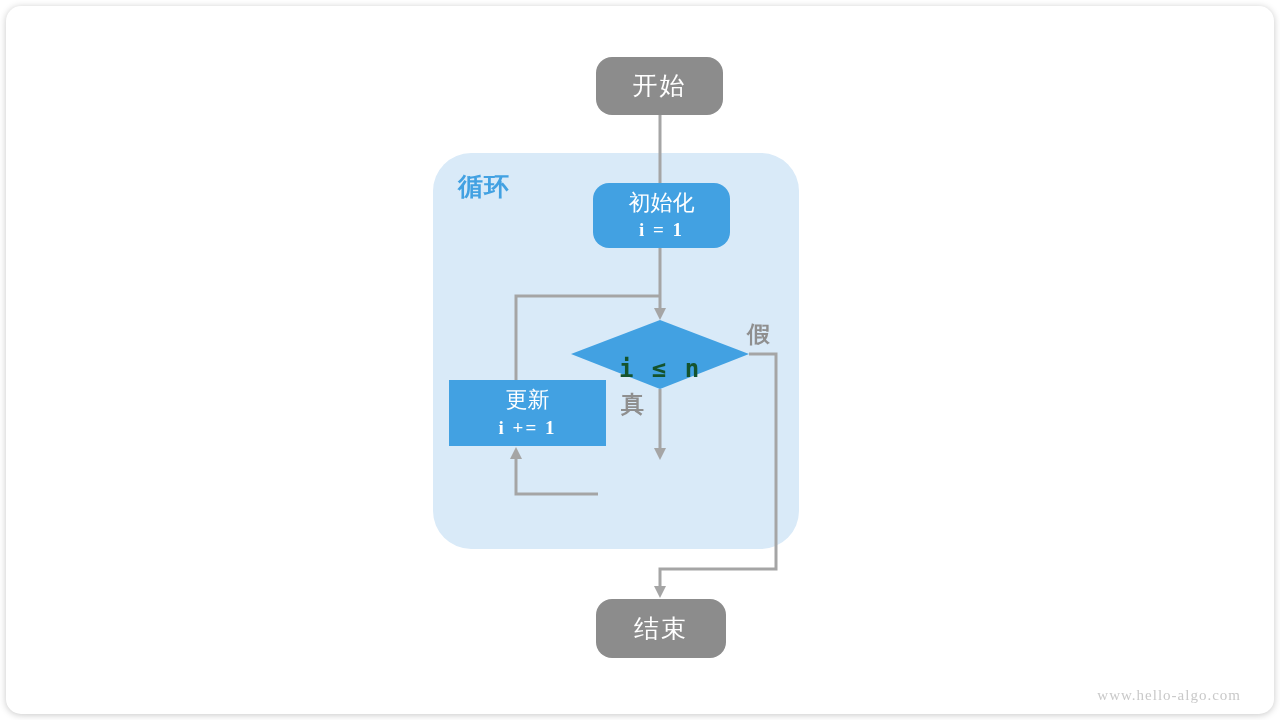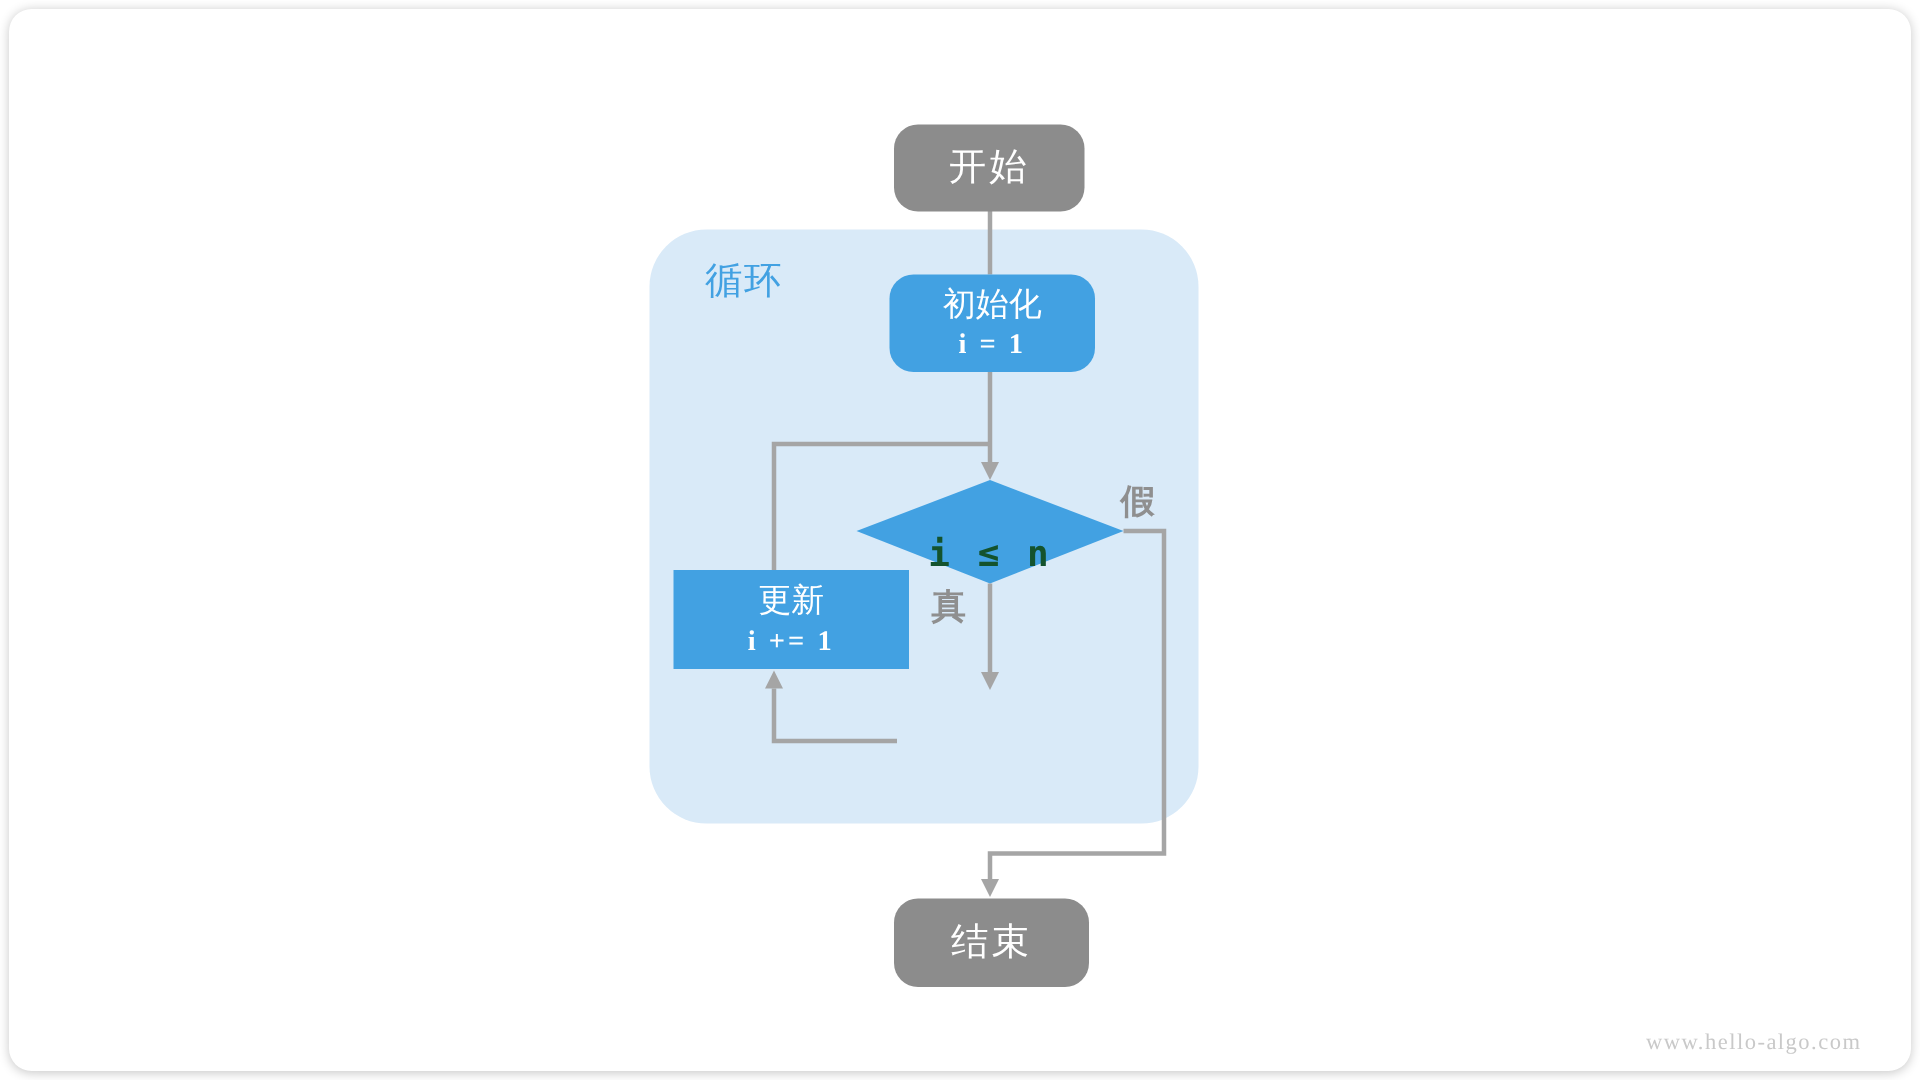--- a/index.html
+++ b/index.html
@@ -31,39 +31,38 @@
   }
   .loop-region {
     position: absolute;
     left: 427px; top: 147px; width: 366px; height: 396px;
     background: var(--loop-bg);
     border-radius: 38px;
   }
   .loop-label {
     position: absolute;
     left: 452px; top: 164px;
-    font-size: 25px; font-weight: normal;
+    font-size: 25px; font-weight: bold;
     color: var(--node-blue);
     letter-spacing: 1px;
-    margin-left: 12px;
   }
   .connectors {
     position: absolute; left: 0; top: 0;
     width: 1280px; height: 720px;
     pointer-events: none;
   }
   .node {
     position: absolute;
     display: flex; flex-direction: column;
     align-items: center; justify-content: center;
     color: #ffffff;
     line-height: 1.25;
   }
   .node-start { left: 590px; top: 51px; width: 127px; height: 58px;
-    background: var(--node-gray); border-radius: 16px; font-size: 25px; font-weight: 500; letter-spacing: 2px; margin-top: 26px; }
+    background: var(--node-gray); border-radius: 16px; font-size: 25px; font-weight: 500; letter-spacing: 2px; }
   .node-end { left: 590px; top: 593px; width: 130px; height: 59px;
     background: var(--node-gray); border-radius: 16px; font-size: 25px; font-weight: 500; letter-spacing: 2px; }
   .node-init { left: 587px; top: 177px; width: 137px; height: 65px;
     background: var(--node-blue); font-size: 22px; font-weight: 500; border-radius: 16px; }
   .node-update { left: 443px; top: 374px; width: 157px; height: 66px;
     background: var(--node-blue); font-size: 22px; font-weight: 500; }
   .node-task { left: 592px; top: 455px; width: 128px; height: 68px;
     background: var(--node-green); font-size: 25px; font-weight: 500; letter-spacing: 2px; }
   .code-line {
     font-family: Liberation Serif, serif;

